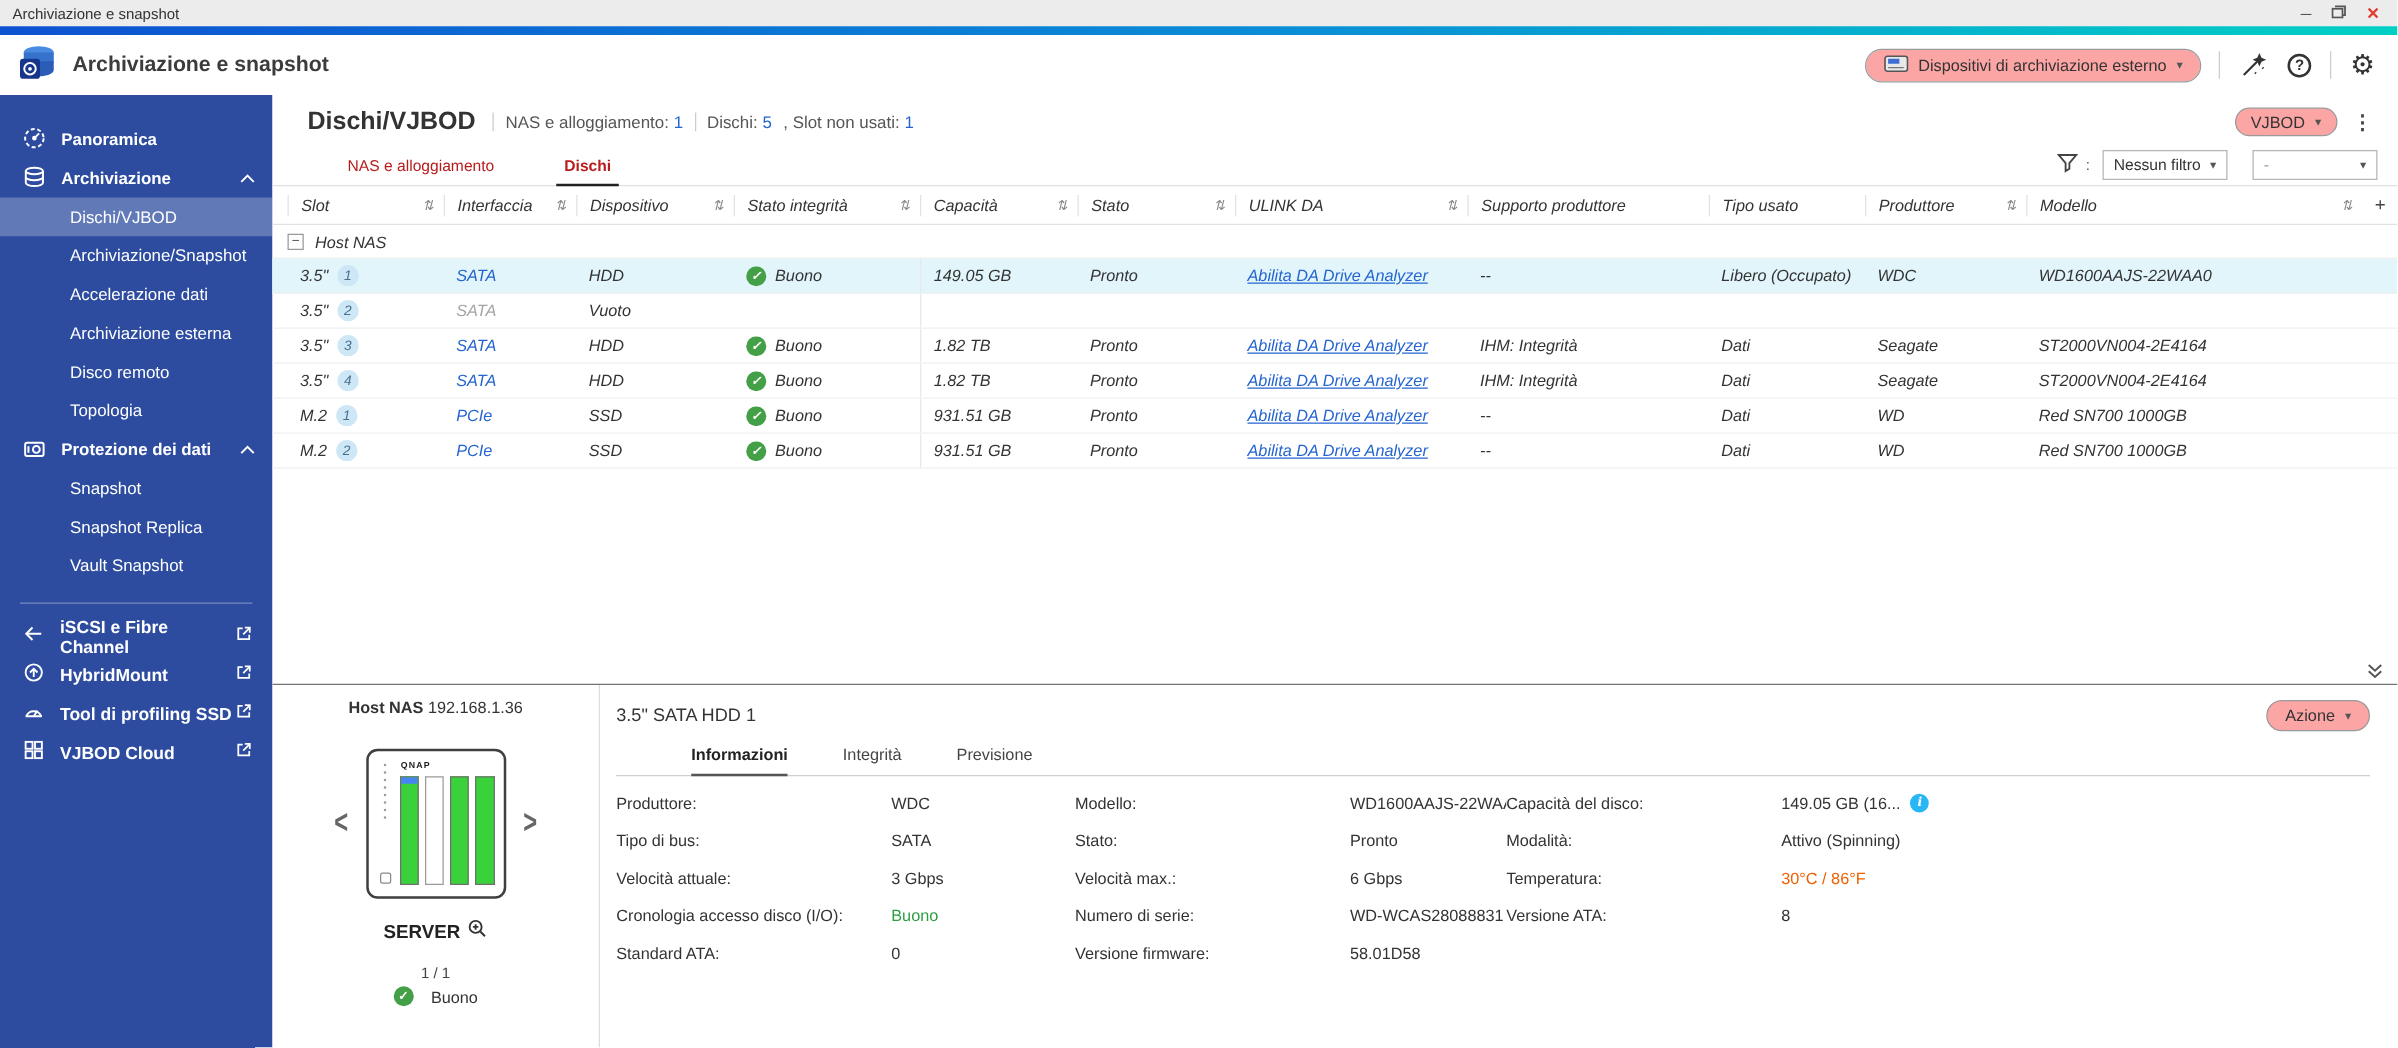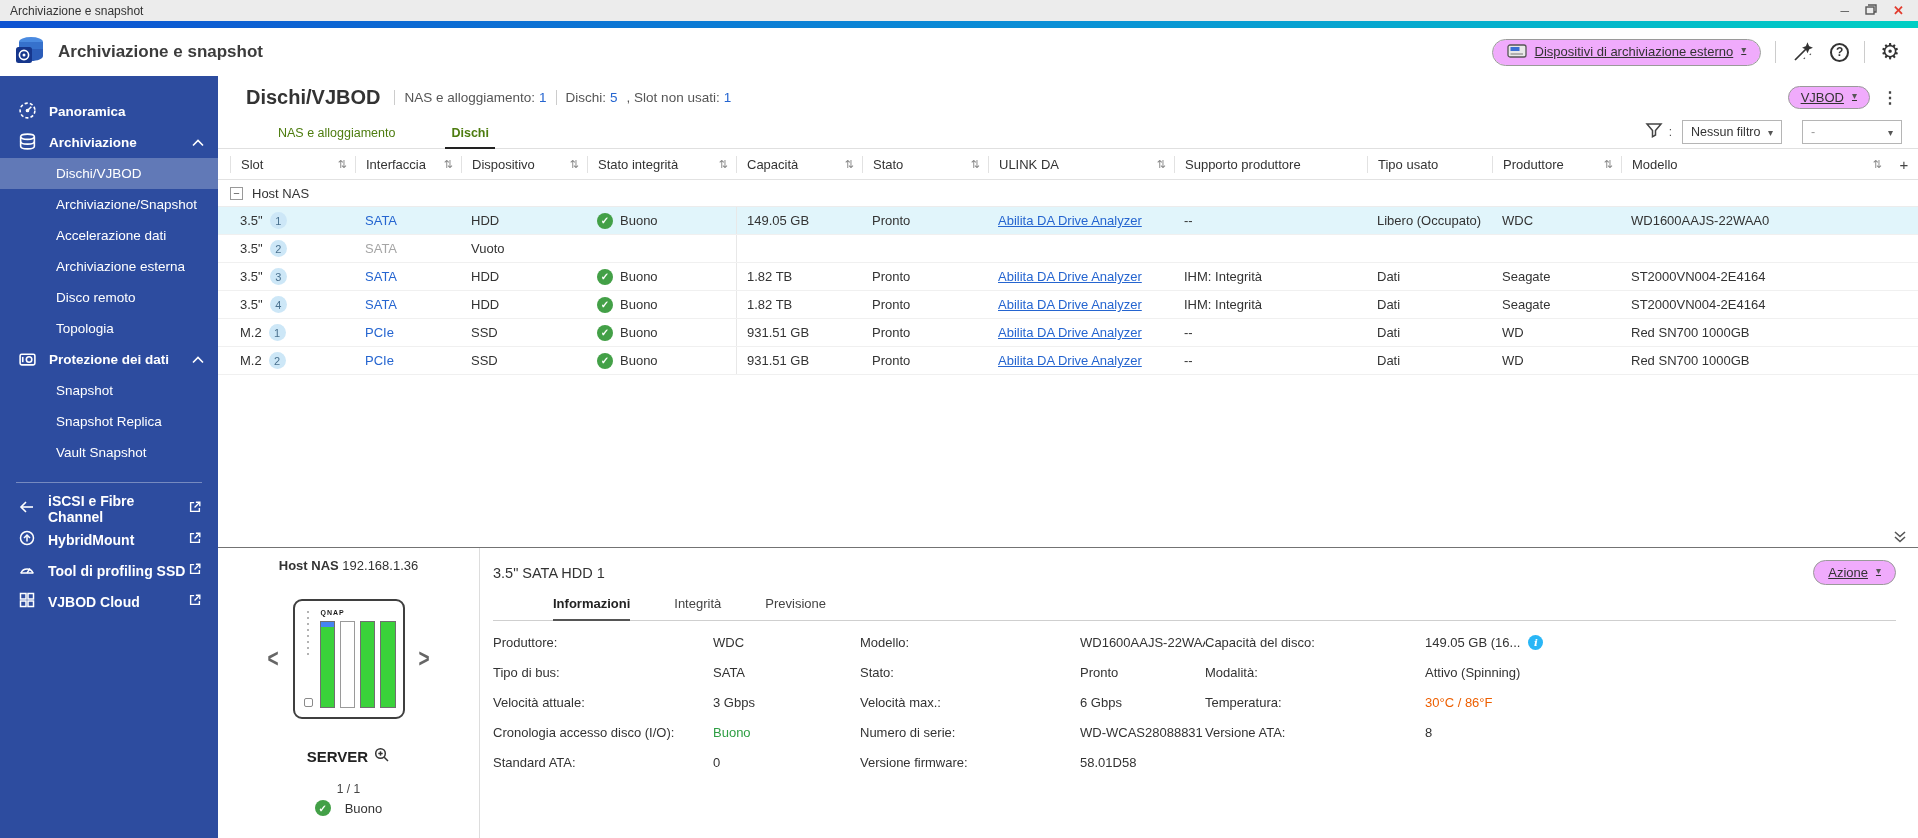--- a/index.html
+++ b/index.html
@@ -11,22 +11,22 @@
   .wctrls{margin-left:auto;display:flex;align-items:center;gap:16px;padding-right:4px;}
   .wbtn{font-size:12px;color:#555;cursor:pointer;line-height:1;}
   .wbtn.close{color:var(--close-red,#e23c2f);font-weight:700;font-size:13px;}
   .gradbar{height:7px;background:linear-gradient(90deg,var(--grad-left,#0d52d1) 0%,#0a8fd6 55%,var(--grad-right,#00cfc4) 100%);}
 
   
   .appheader{height:48px;background:#fff;display:flex;align-items:center;padding:0 18px 0 14px;}
   .app-title{font-size:17px;font-weight:700;color:#3c3c3c;margin-left:10px;}
   .hdr-right{margin-left:auto;display:flex;align-items:center;gap:15px;}
   .vdiv{width:1px;height:22px;background:#ccc;}
-  .pill{display:inline-flex;align-items:flex-start;gap:8px;border:1px solid #9a9a9a;border-radius:15px;background:#f0abfc;
-        padding:4px 14px;font-size:13px;color:#333;cursor:pointer;white-space:nowrap;text-decoration:underline;}
+  .pill{display:inline-flex;align-items:center;gap:8px;border:1px solid #9a9a9a;border-radius:15px;background:#fca5a5;
+        padding:4px 14px;font-size:13px;color:#333;cursor:pointer;white-space:nowrap;}
   .caret{font-size:10px;color:#555;}
   .icon-btn{display:inline-flex;align-items:center;justify-content:center;cursor:pointer;}
   .qmark{width:19px;height:19px;border:2px solid #333;border-radius:50%;display:inline-flex;align-items:center;
          justify-content:center;font-size:12px;font-weight:700;color:#333;}
   .gear{font-size:22px;color:#333;line-height:1;}
 
   
   .main{display:flex;height:762px;}
 
   
@@ -47,21 +47,21 @@
   .page-header{height:43px;display:flex;align-items:center;padding:0 20px 0 28px;}
   .pg-title{font-size:20px;font-weight:700;color:#333;}
   .pg-meta{display:flex;align-items:center;gap:9px;margin-left:14px;font-size:13.5px;color:#555;}
   .sep{width:1px;height:15px;background:#ccc;}
   .num{color:var(--link,#2565d0);margin-left:4px;}
   .ph-right{margin-left:auto;display:flex;align-items:center;gap:12px;}
   .kebab{font-size:16px;font-weight:700;color:#444;cursor:pointer;}
 
   .toolbar{height:30px;display:flex;align-items:flex-end;border-bottom:1px solid #e0e0e0;position:relative;}
   .tabs{display:flex;margin-left:54px;}
-  .tab{padding:0 6px 7px;margin-right:44px;font-size:12.5px;color:#4d7c0f;cursor:pointer;}
+  .tab{padding:0 6px 7px;margin-right:44px;font-size:12.5px;color:#b91c1c;cursor:pointer;}
   .tab.active{font-weight:700;border-bottom:2px solid #222;margin-bottom:-1px;}
   .filterbar{position:absolute;right:16px;top:1px;display:flex;align-items:center;gap:6px;}
   .colon{font-size:12px;color:#555;}
   .selectbox{border:1px solid #b5b5b5;background:#fff;height:24px;display:flex;align-items:center;justify-content:space-between;
              padding:0 8px;font-size:12.5px;color:#333;cursor:pointer;}
   .selectbox.w1{width:100px;margin-left:4px;}
   .selectbox.w2{width:100px;margin-left:14px;color:#999;}
 
   
   .thead,.trow{display:grid;grid-template-columns:12px 125px 106px 126px 149px 126px 126px 186px 193px 125px 129px 1fr 28px;align-items:center;}
@@ -79,42 +79,42 @@
   .cell.cap{border-left:1px solid #e8e8e8;height:100%;display:flex;align-items:center;}
   .slotcell{display:flex;align-items:center;gap:7px;}
   .slotnum{width:17px;height:17px;border-radius:50%;background:#cde7f7;color:#49708e;font-size:11px;
            display:inline-flex;align-items:center;justify-content:center;flex:none;}
   .tlink{color:var(--link,#2565d0);text-decoration:none;cursor:pointer;}
   .tlink.u{text-decoration:underline;}
   .gray{color:#a5a5a5;}
   .health{display:flex;align-items:center;}
   .chk{width:16px;height:16px;border-radius:50%;background:var(--green,#43a047);color:#fff;font-size:10px;font-weight:700;
        display:inline-flex;align-items:center;justify-content:center;margin-right:7px;flex:none;}
-  .table-area{flex:1;position:relative;}
+  .table-area{flex:1;position:relative;font-style:italic;}
   .collapse-btn{position:absolute;right:10px;bottom:2px;cursor:pointer;display:flex;flex-direction:column;align-items:center;}
 
   
   .bottom{height:291px;border-top:1px solid #737373;display:flex;}
   .nas-panel{width:262px;border-right:1px solid #ddd;flex:none;display:flex;flex-direction:column;align-items:center;}
   .host-line{margin-top:10px;font-size:13px;color:#333;}
   .nas-row{display:flex;align-items:center;gap:14px;margin-top:26px;}
   .arrow{font-size:19px;color:#666;cursor:pointer;font-weight:700;transform:scaleY(1.4);}
   .nas-box{width:112px;height:120px;border:2px solid #3f3f3f;border-radius:9px;display:flex;gap:6px;
            padding:7px 7px 9px 8px;background:#fff;}
   .vent{width:11px;display:flex;flex-direction:column;justify-content:space-between;align-items:center;padding:3px 0 1px;}
   .dots{display:flex;flex-direction:column;gap:4px;}
   .dot{width:2px;height:2px;background:#9a9a9a;border-radius:50%;}
   .pwr{width:9px;height:9px;border:1px solid #8a8a8a;border-radius:2px;}
   .baycol{flex:1;display:flex;flex-direction:column;}
   .qnap{font-size:7px;font-weight:700;letter-spacing:1px;color:#1a1a1a;margin:1px 0 5px 1px;}
   .bayrow{flex:1;display:flex;gap:5px;}
   .bay{flex:1;border:1px solid #6f6f6f;background:var(--bay-green,#3ad23a);position:relative;}
   .bay.first::before{content:"";position:absolute;top:0;left:0;right:0;height:5px;background:#4584f2;}
   .bay.empty{background:#fff;border-color:#9a9a9a;}
-  .server-line{margin-top:28px;display:flex;align-items:center;gap:6px;font-size:15px;font-weight:700;color:#222;}
+  .server-line{margin-top:16px;display:flex;align-items:center;gap:6px;font-size:15px;font-weight:700;color:#222;}
   .count{margin-top:16px;font-size:12px;color:#444;}
   .statusline{margin-top:4px;display:flex;align-items:center;gap:7px;font-size:13px;color:#333;}
 
   .detail{flex:1;position:relative;padding:17px 22px 0 13px;min-width:0;}
   .d-title{font-size:14.5px;color:#333;}
   .d-action{position:absolute;top:12px;right:22px;}
   .d-tabwrap{border-bottom:1px solid #cfcfcf;margin-top:15px;display:flex;gap:44px;padding-left:60px;}
   .d-tab{padding-bottom:8px;font-size:13px;color:#444;cursor:pointer;}
   .d-tab.active{font-weight:700;color:#222;border-bottom:2px solid #555;margin-bottom:-1px;}
   .fields{display:grid;grid-template-columns:367px 345px 1fr;margin-top:6px;}

